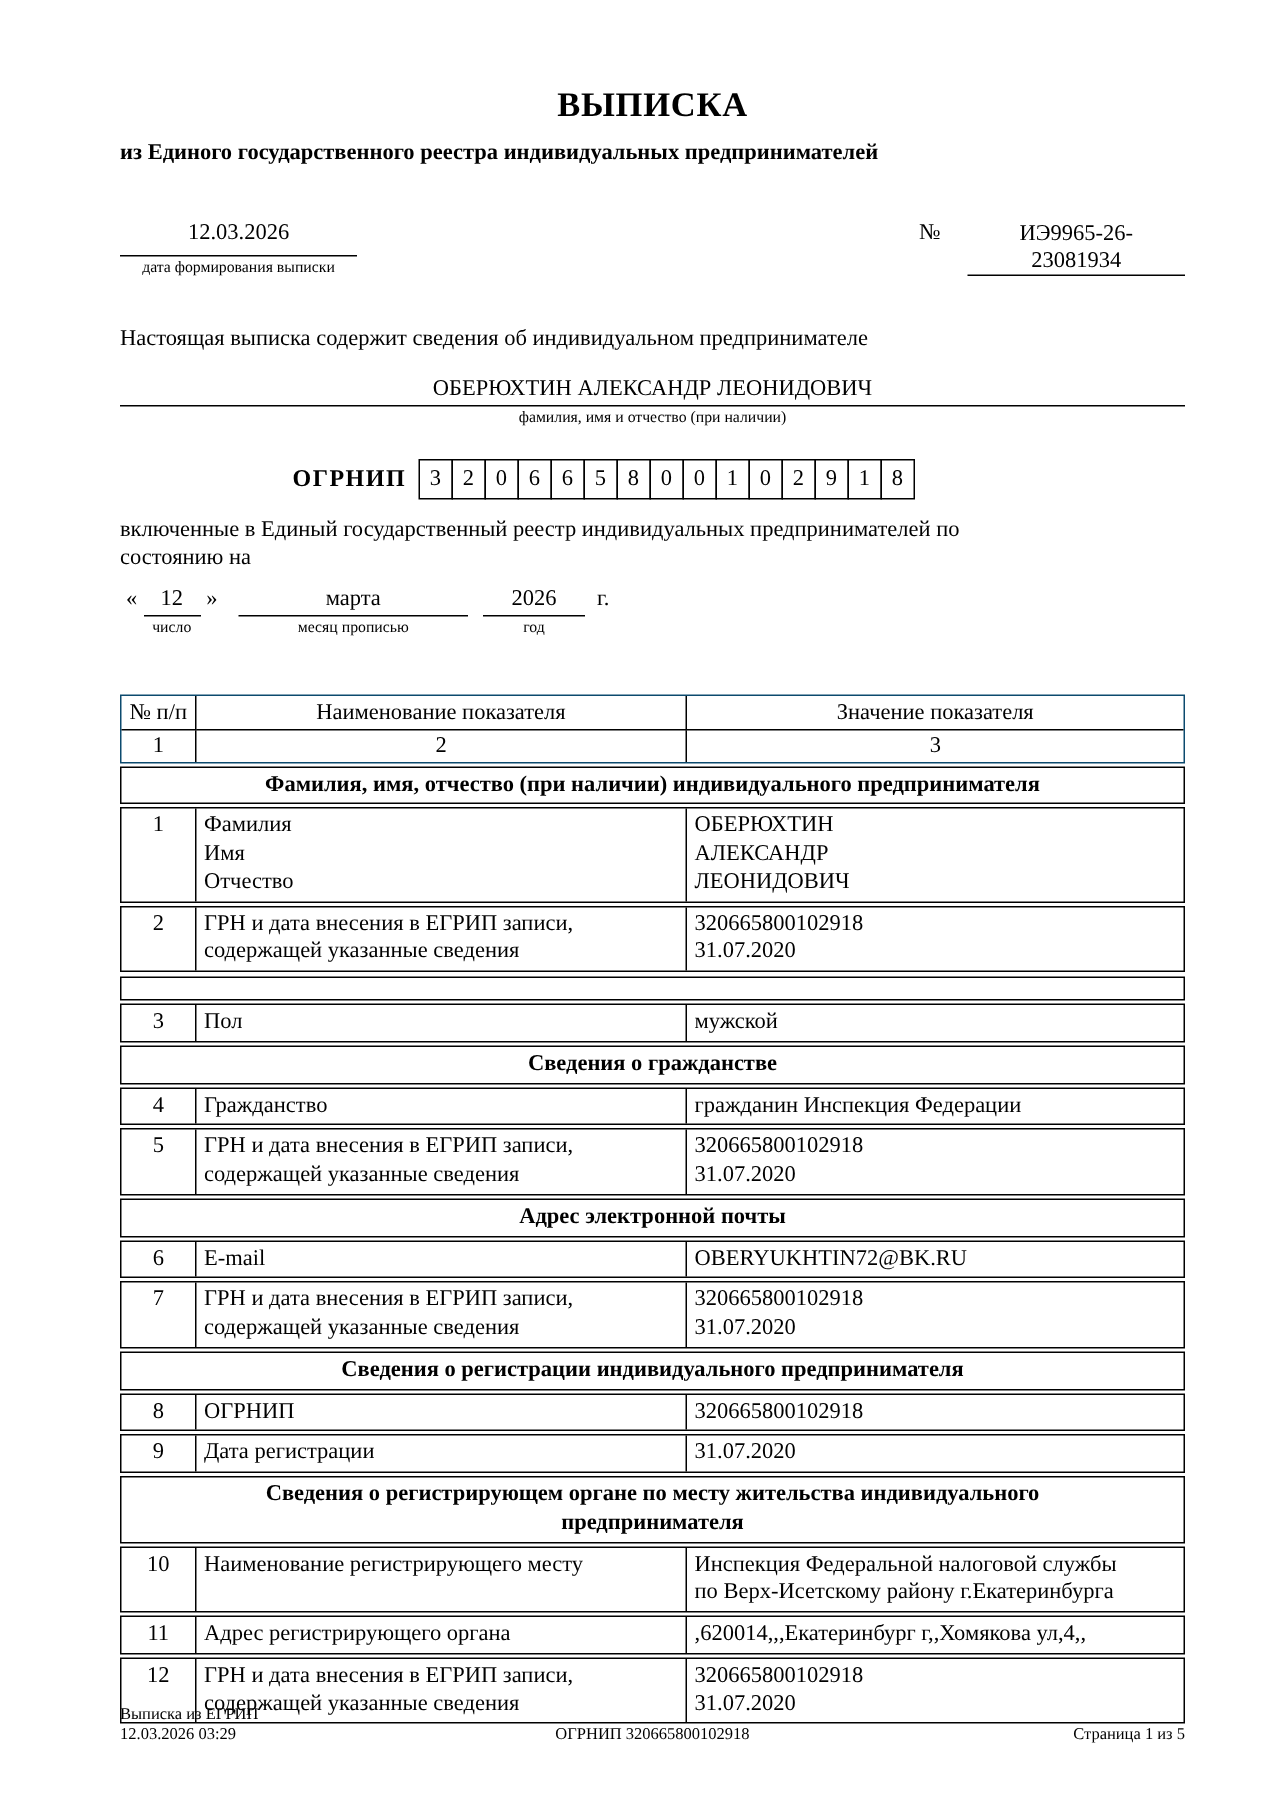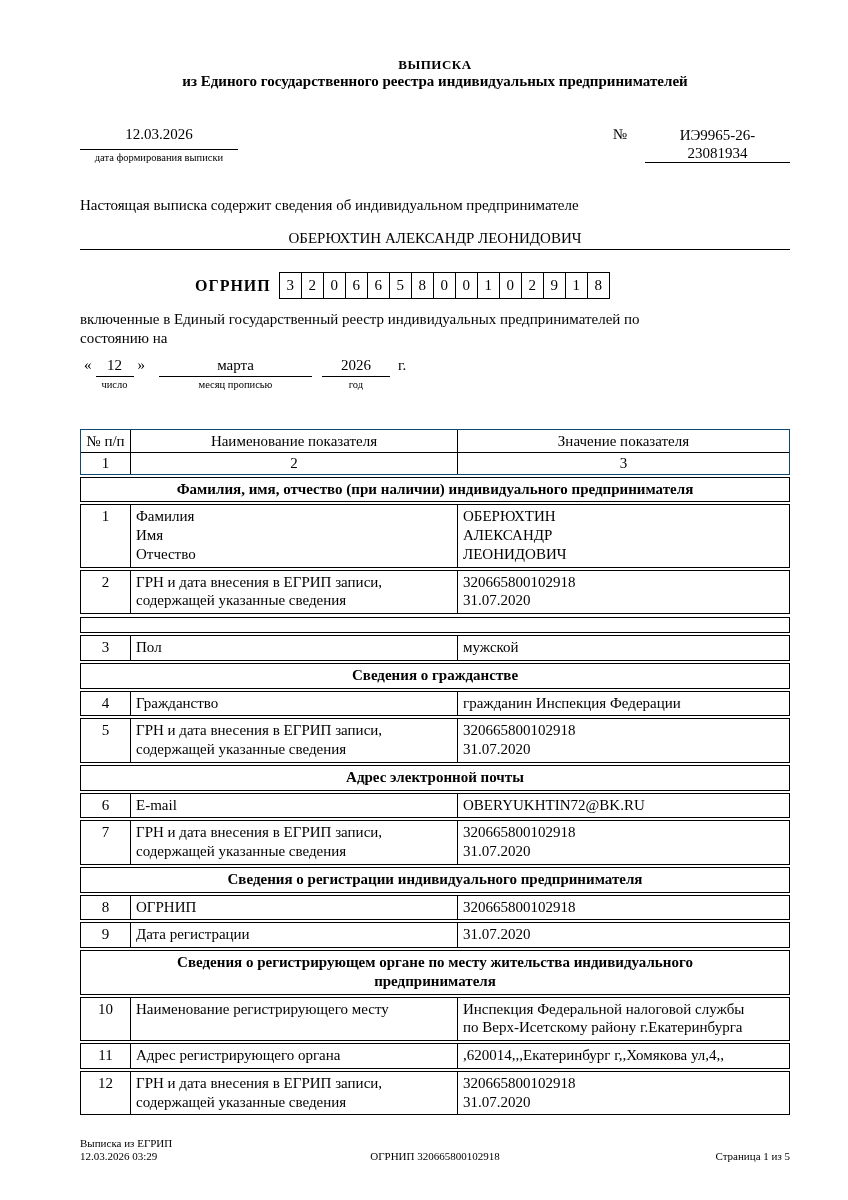--- a/index.html
+++ b/index.html
@@ -4,22 +4,22 @@
 <style>
   * { margin:0; padding:0; box-sizing:border-box; }
   html,body { background:#ffffff; }
   body {
     width:848px; height:1200px; position:relative;
     font-family:"Liberation Serif","DejaVu Serif",serif;
     color:#000; font-size:15px;
   }
   .content { position:absolute; left:80px; top:0; width:710px; }
 
-  .doc-title { text-align:center; font-weight:bold; font-size:13px; margin-top:57px; letter-spacing:.5px; }
-  .doc-subtitle { text-align:center; font-weight:bold; font-size:15px; margin-top:0; }
+  .doc-title { text-align:center; font-weight:bold; font-size:23px; margin-top:57px; letter-spacing:.5px; }
+  .doc-subtitle { text-align:left; font-weight:bold; font-size:15px; margin-top:11px; }
 
   .header-row { display:flex; justify-content:space-between; margin-top:36px; align-items:flex-start; }
   .date-block { width:158px; text-align:center; }
   .date-value { padding-bottom:6px; }
   .date-underline { border-top:1px solid #000; }
   .small-caption { font-size:10.5px; margin-top:2px; }
   .number-block { display:flex; align-items:flex-start; }
   .number-sign { margin-right:18px; }
   .number-box { width:145px; text-align:center; border-bottom:1px solid #000; padding-bottom:0; }
   .number-value { display:inline-block; max-width:105px; line-height:1.2; }
@@ -87,20 +87,21 @@
         <span class="number-value">ИЭ9965-26-23081934</span>
       </div>
     </div>
   </div>
 
   <p class="intro">Настоящая выписка содержит сведения об индивидуальном предпринимателе</p>
 
   <div class="name-block">
     <div>ОБЕРЮХТИН АЛЕКСАНДР ЛЕОНИДОВИЧ</div>
     <div class="name-underline"></div>
+    <div class="small-caption">фамилия, имя и отчество (при наличии)</div>
   </div>
 
   <div class="ogrnip-row">
     <span class="ogrnip-label">ОГРНИП</span>
     <div class="ogrnip-cells" id="ogrnip-cells">
         <span class="digit-cell">3</span>
         <span class="digit-cell">2</span>
         <span class="digit-cell">0</span>
         <span class="digit-cell">6</span>
         <span class="digit-cell">6</span>

